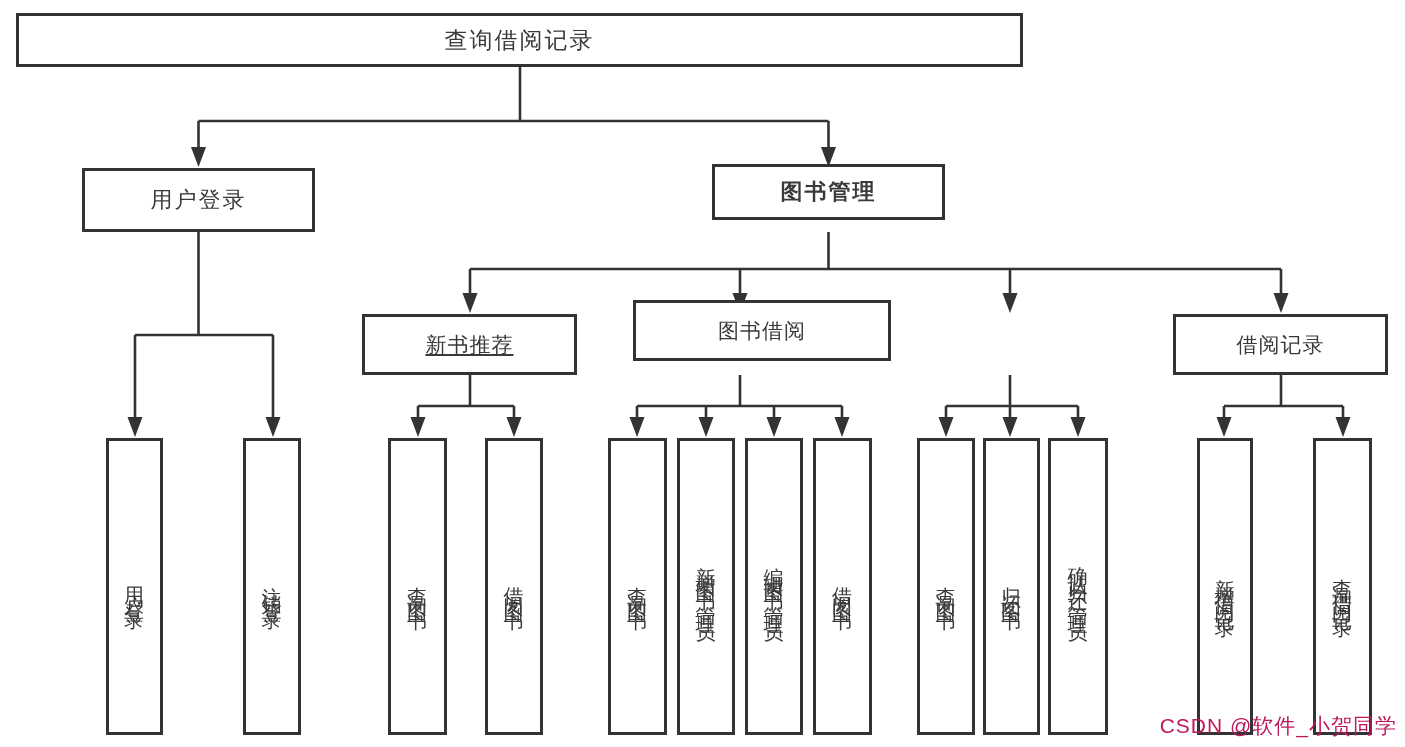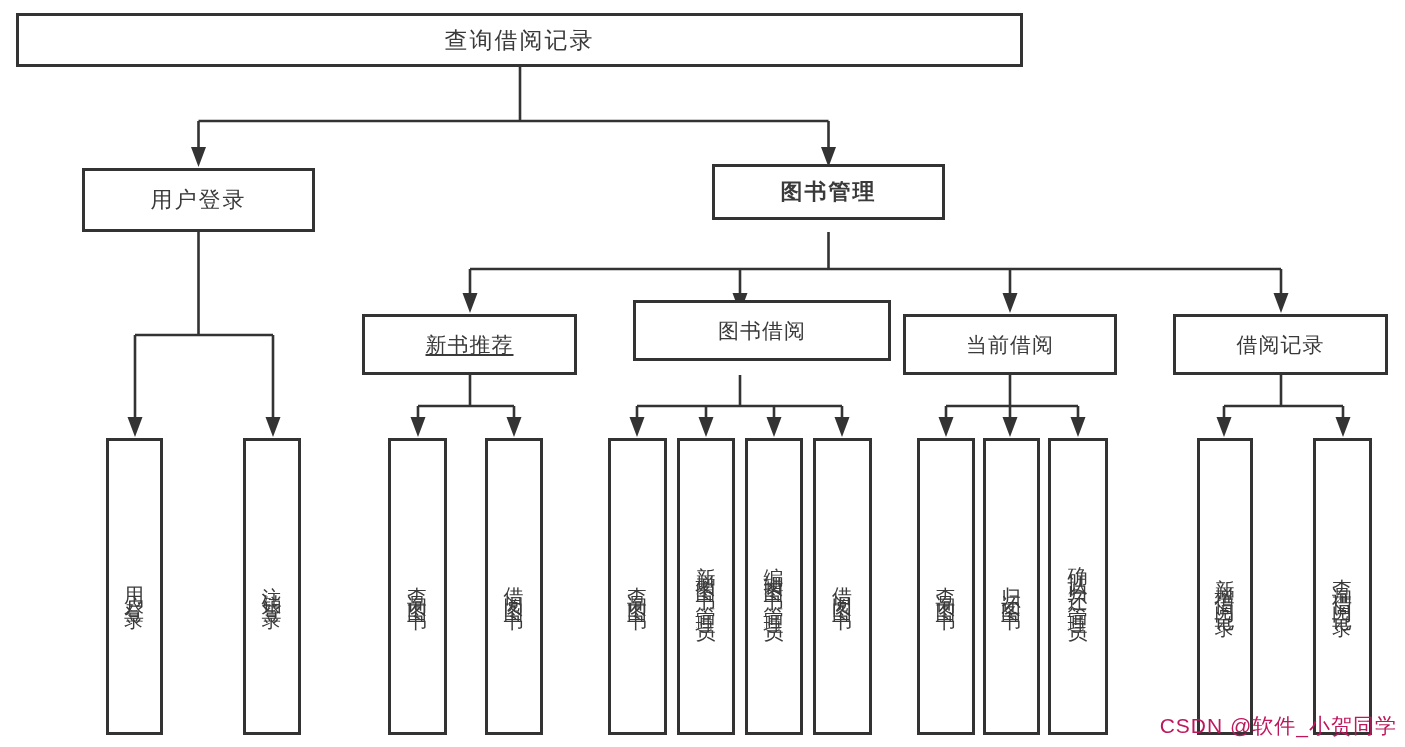--- a/index.html
+++ b/index.html
@@ -102,21 +102,20 @@
     </g>
   </svg>
 
   <div class="node h-lg" style="left:16px; top:13px; width:1007px; height:54px;">查询借阅记录</div>
 
   <div class="node h-md" style="left:82px; top:168px; width:233px; height:64px;">用户登录</div>
   <div class="node h-md" style="left:712px; top:164px; width:233px; height:56px;font-weight:bold;">图书管理</div>
 
   <div class="node h-sm" style="left:362px; top:314px; width:215px; height:61px;text-decoration:underline;">新书推荐</div>
   <div class="node h-sm" style="left:633px; top:300px; width:258px; height:61px;text-align:right;">图书借阅</div>
-  <div class="node h-sm" style="left:903px; top:314px; width:214px; height:61px;">当前借阅</div>
   <div class="node h-sm" style="left:1173px; top:314px; width:215px; height:61px;">借阅记录</div>
 
   <div class="node leaf" style="left:106px; top:438px; width:57px; height:297px;">用户登录</div>
   <div class="node leaf" style="left:243px; top:438px; width:58px; height:297px;">注销登录</div>
 
   <div class="node leaf" style="left:388px; top:438px; width:59px; height:297px;">查询图书</div>
   <div class="node leaf" style="left:485px; top:438px; width:58px; height:297px;">借阅图书</div>
 
   <div class="node leaf" style="left:608px; top:438px; width:59px; height:297px;">查询图书</div>
   <div class="node leaf" style="left:677px; top:438px; width:58px; height:297px;">新增图书（管理员）</div>

